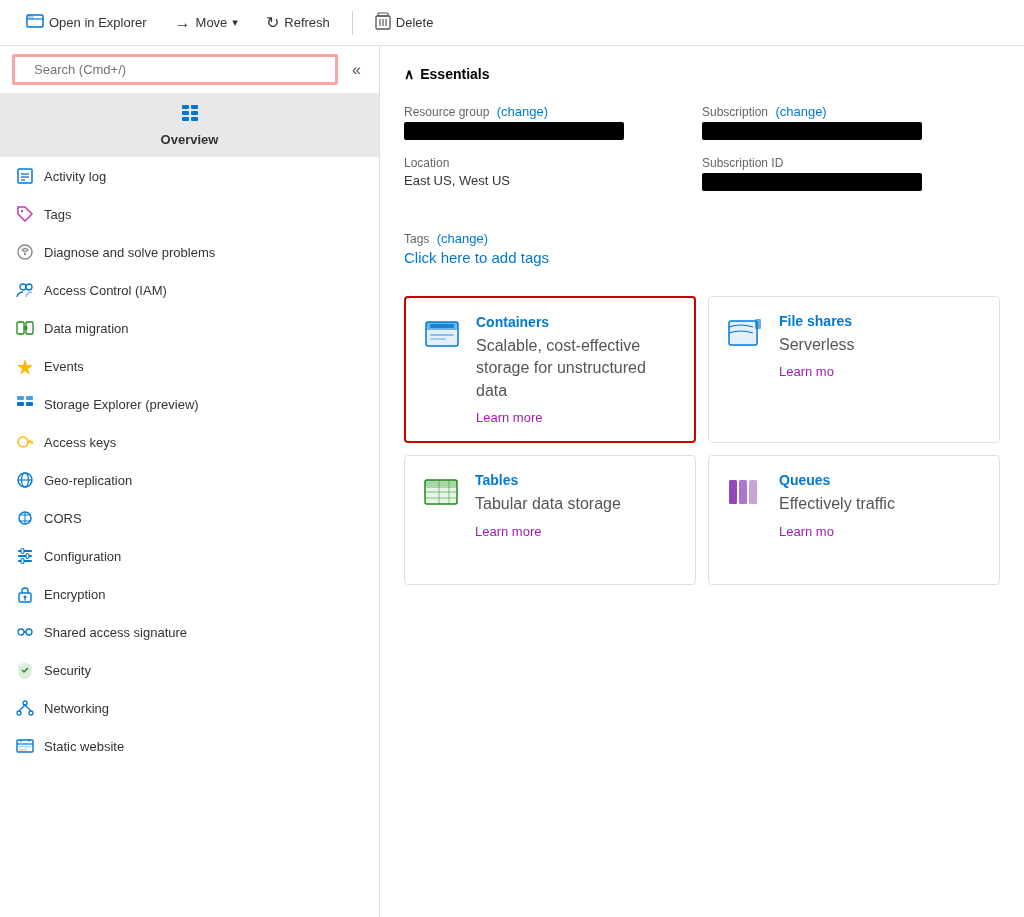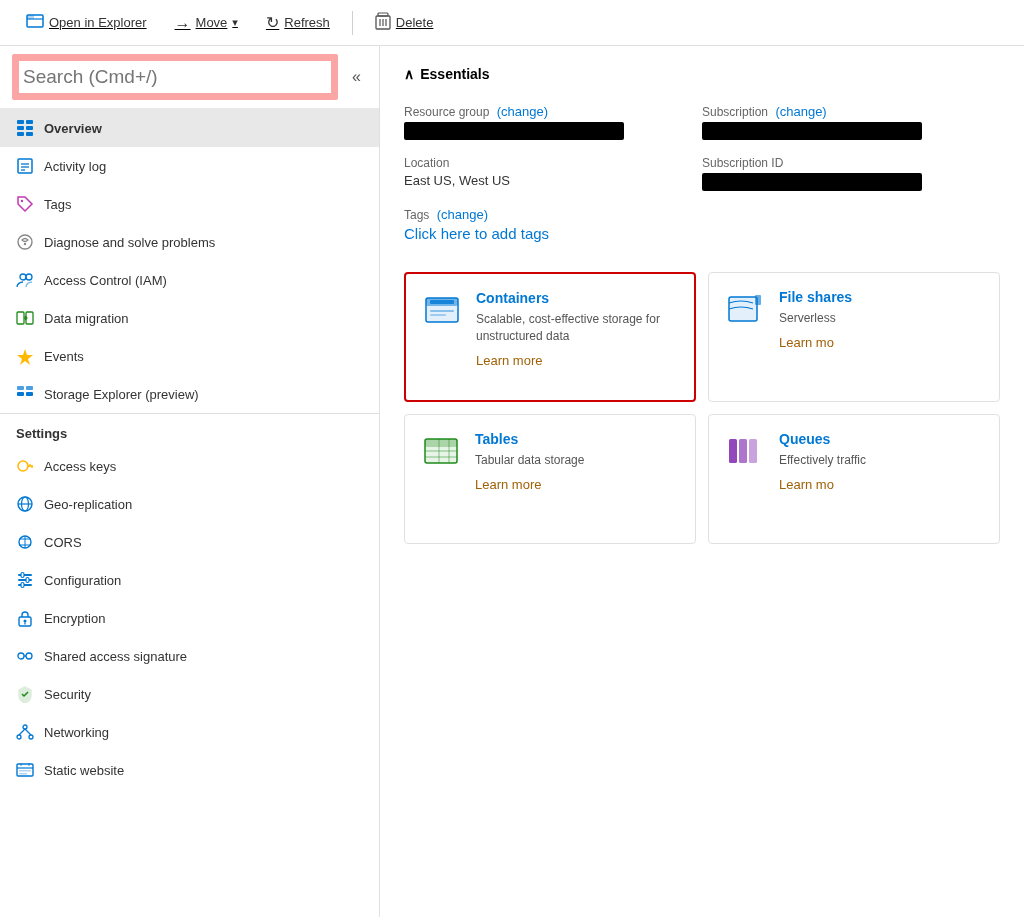--- a/index.html
+++ b/index.html
@@ -8,21 +8,20 @@
     
     .toolbar {
       background: #fff;
       border-bottom: 1px solid #e0e0e0;
       display: flex;
       align-items: center;
       padding: 4px 16px;
       height: 46px;
       gap: 8px;
       flex-shrink: 0;
-      text-decoration: underline;
     }
     .toolbar-btn {
       display: flex;
       align-items: center;
       gap: 5px;
       padding: 6px 10px;
       border: none;
       background: transparent;
       cursor: pointer;
       font-size: 13px;
@@ -51,45 +50,45 @@
     }
     .search-bar {
       display: flex;
       align-items: center;
       padding: 8px 12px;
       border-bottom: 1px solid #e8e8e8;
       gap: 8px;
     }
     .search-input {
       flex: 1;
-      border: 7px solid #fca5a5;
+      border: 3px solid #fca5a5;
       border-radius: 2px;
-      padding: 5px 4px;
-      font-size: 19px;
+      padding: 5px 19px;
+      font-size: 13px;
       outline: none;
     }
     .collapse-btn {
       background: none;
       border: none;
       cursor: pointer;
       font-size: 16px;
       color: #555;
       padding: 4px 6px;
     }
 
     .nav-item {
       display: flex;
       align-items: center;
       gap: 10px;
       padding: 10px 16px;
       cursor: pointer;
       font-size: 13px;
       color: #333;
     }
-    .nav-item.active { background: #e8e8e8; font-weight: 600; }
+    .nav-item.active { background: #e8e8e8; font-weight: 600; flex-direction: column; }
     .nav-icon { width: 18px; height: 18px; display: flex; align-items: center; justify-content: center; flex-shrink: 0; }
 
     .section-header {
       padding: 12px 16px 6px 16px;
       font-size: 13px;
       font-weight: 700;
       color: #333;
       border-top: 1px solid #e0e0e0;
     }
 
@@ -133,20 +132,21 @@
     .redacted {
       background: #000;
       height: 18px;
       width: 220px;
       border-radius: 2px;
       display: block;
     }
 
     .tags-row {
       padding: 6px 0 10px 0;
+      margin-top: 24px;
     }
     .tags-link {
       color: #0078d4;
       cursor: pointer;
       font-size: 15px;
     }
 
     
     .cards-grid {
       display: grid;
@@ -176,27 +176,27 @@
       flex-shrink: 0;
     }
     .card-body {}
     .card-title {
       font-size: 14px;
       font-weight: 700;
       color: #0078d4;
       margin-bottom: 5px;
     }
     .card-desc {
-      font-size: 12px;
+      font-size: 16px;
       color: #555;
       line-height: 1.4;
       margin-bottom: 8px;
     }
     .card-learn {
-      color: #a16207;
+      color: #a21caf;
       font-size: 13px;
       cursor: pointer;
     }
 
     
     .icon-overview { color: #0078d4; }
     .icon-activity { color: #0078d4; }
     .icon-tags { color: #c239b3; }
     .icon-diagnose { color: #777; }
     .icon-iam { color: #0078d4; }
@@ -344,23 +344,20 @@
         <svg width="18" height="18" viewBox="0 0 18 18" fill="none">
           <rect x="1" y="1" width="7" height="4" rx="1" fill="#0078d4" opacity="0.7"></rect>
           <rect x="10" y="1" width="7" height="4" rx="1" fill="#0078d4" opacity="0.7"></rect>
           <rect x="1" y="7" width="7" height="4" rx="1" fill="#0078d4"></rect>
           <rect x="10" y="7" width="7" height="4" rx="1" fill="#0078d4"></rect>
         </svg>
       </span>
       <span>Storage Explorer (preview)</span>
     </div>
 
-    <div class="section-header">
-      <span>Settings</span>
-    </div>
 
     <div class="nav-item">
       <span class="nav-icon icon-accesskeys">
         <svg width="18" height="18" viewBox="0 0 18 18">
           <circle cx="7" cy="9" r="5" fill="none" stroke="#ffb900" stroke-width="1.5"></circle>
           <line x1="11" y1="9" x2="17" y2="9" stroke="#ffb900" stroke-width="1.5"></line>
           <line x1="14" y1="7" x2="14" y2="9" stroke="#ffb900" stroke-width="1.5"></line>
           <line x1="16" y1="9" x2="16" y2="11" stroke="#ffb900" stroke-width="1.5"></line>
         </svg>
       </span>

